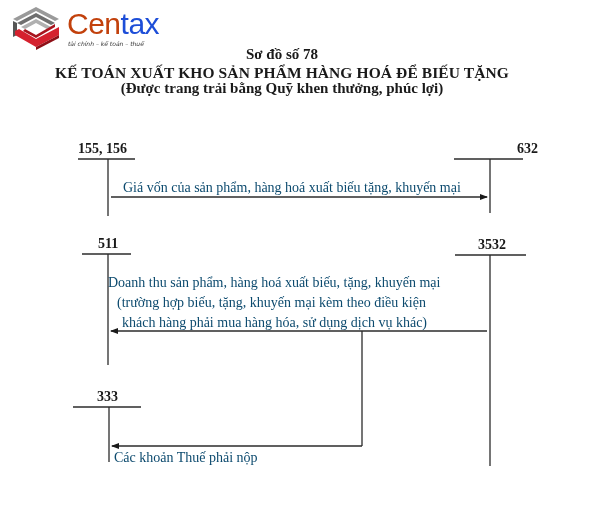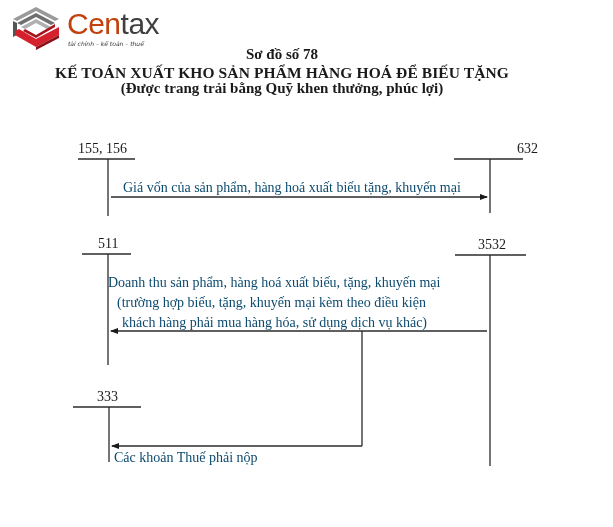--- a/index.html
+++ b/index.html
@@ -3,28 +3,28 @@
   <meta charset="utf-8">
   <style>
     html, body { margin: 0; padding: 0; background: #ffffff; }
     body { width: 613px; height: 527px; position: relative; overflow: hidden;
            font-family: "Liberation Serif", "DejaVu Serif", serif; color: #1a1a1a; }
     .abs { position: absolute; }
     .logo { left: 10px; top: 5px; width: 160px; height: 48px; }
     .logo-word { position: absolute; left: 57px; top: 2px; font-family: "Liberation Sans", sans-serif;
                  font-size: 30px; line-height: 34px; letter-spacing: -0.5px; }
     .logo-word .cen { color: #c2410c; font-weight: normal; }
-    .logo-word .tax { color: #404040; }
+    .logo-word .tax { color: #1d4ed8; }
     .logo-tag { position: absolute; left: 58px; top: 35px; font-family: "DejaVu Sans", sans-serif;
                 font-size: 6px; font-style: italic; color: #333; white-space: nowrap; }
     .title { left: 0; width: 564px; text-align: center; font-weight: bold; white-space: nowrap; }
     .t1 { top: 46px; font-size: 15px; }
     .t2 { top: 64px; font-size: 15.5px; letter-spacing: 0.1px; }
     .t3 { top: 80px; font-size: 15px; }
-    .acct { font-weight: normal; font-size: 14px; white-space: nowrap; }
+    .acct { font-weight: bold; font-size: 14px; white-space: nowrap; }
     .desc { font-size: 14px; white-space: nowrap; color: #0c4a6e; }
     svg.diagram { position: absolute; left: 0; top: 0; }
   </style>
 </head>
 <body>
 
 <div class="abs logo">
   <svg width="52" height="46" viewBox="0 0 52 46" style="position:absolute;left:0;top:0;">
     <polygon points="26,1 51,14 51,32 26,45 1,32 1,14" fill="#ffffff"></polygon>
     <path d="M3,14 L26,2 L49,14 L45,16 L26,6 L7,16 Z" fill="#9a9a9a"></path>

